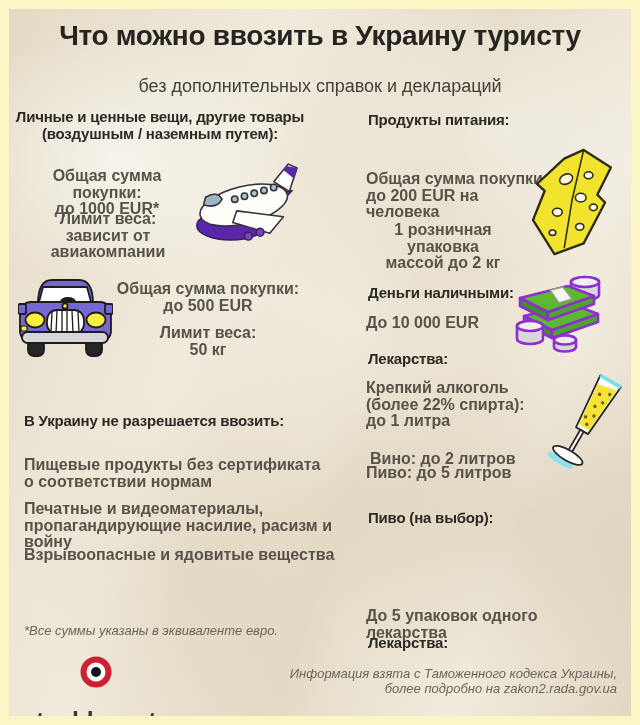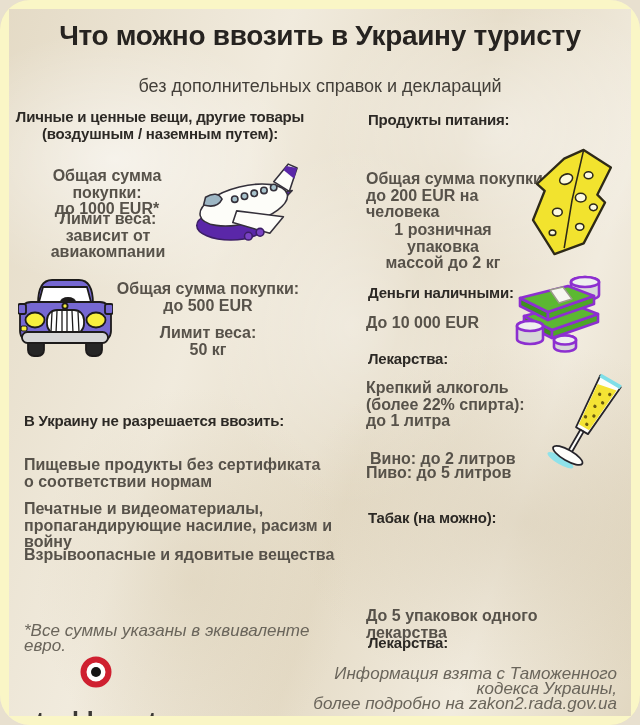--- a/index.html
+++ b/index.html
@@ -8,30 +8,29 @@
     position:relative;width:640px;height:725px;overflow:hidden;
     font-family:"Liberation Sans","DejaVu Sans",sans-serif;
     background-color:#ece4d2;
     background-image:
       radial-gradient(ellipse 280px 200px at 18% 22%, rgba(255,255,255,0.55), transparent 65%),
       radial-gradient(ellipse 300px 240px at 78% 18%, rgba(255,255,255,0.4), transparent 60%),
       radial-gradient(ellipse 380px 300px at 82% 72%, rgba(198,182,150,0.35), transparent 60%),
       radial-gradient(ellipse 260px 320px at 30% 80%, rgba(205,190,158,0.3), transparent 60%),
       radial-gradient(ellipse 240px 300px at 55% 45%, rgba(255,255,255,0.35), transparent 60%),
       linear-gradient(108deg, rgba(203,188,158,0.25) 0%, rgba(255,255,255,0.25) 34%, rgba(203,188,158,0.22) 58%, rgba(255,255,255,0.28) 78%, rgba(198,182,148,0.3) 100%);
-    border-radius: 30px;
   }
   .frame{position:absolute;inset:0;border:9px solid #faf6c6;pointer-events:none;z-index:50;}
   .abs{position:absolute;}
   .title{font-size:28px;font-weight:bold;color:#262320;letter-spacing:-0.3px;line-height:32px;}
   .subtitle{font-size:18px;color:#433f39;line-height:22px;}
   .h{font-size:15px;font-weight:bold;color:#2c2925;letter-spacing:-0.2px;line-height:17px;white-space:pre-line;}
   .b{font-size:16px;color:#57524a;line-height:16.5px;white-space:pre-line;font-weight:bold;}
   .c{text-align:center;}
-  .i{font-style:italic;font-size:17px;color:#6a655b;white-space:pre-line;line-height:15px;}
+  .i{font-style:italic;font-size:13px;color:#6a655b;white-space:pre-line;line-height:15px;}
   .logo{display:flex;align-items:center;gap:18px;flex-direction:column;}
   .logo-text{font-size:25px;font-weight:bold;color:#3b3936;letter-spacing:-0.5px;}
 </style>
 </head>
 <body>
 
 <div class="page">
   <div class="frame"></div>
 
   <div class="abs title c" style="left:0;top:20px;width:640px;">Что можно ввозить в Украину туристу</div>
@@ -167,20 +166,20 @@
       <circle cx="42" cy="34" r="1.7" fill="#6b5c10" stroke="none"></circle>
       <circle cx="46" cy="43" r="1.7" fill="#6b5c10" stroke="none"></circle>
       <circle cx="39" cy="48" r="1.7" fill="#6b5c10" stroke="none"></circle>
       <circle cx="44" cy="54" r="1.7" fill="#6b5c10" stroke="none"></circle>
       <circle cx="49" cy="16" r="1.7" fill="#6b5c10" stroke="none"></circle>
       <rect x="41" y="62" width="4" height="26" fill="#fefefb"></rect>
       <ellipse cx="43" cy="91" rx="17" ry="5.5" fill="#fefefb"></ellipse>
     </g>
   </svg>
 
-  <div class="abs h" style="left:368px;top:509px;width:250px;">Табак (на можно):</div>
+  <div class="abs h" style="left:368px;top:509px;width:250px;">Пиво (на выбор):</div>
 
   <div class="abs h" style="left:368px;top:602px;width:250px;margin-top:32px;">Лекарства:</div>
   <div class="abs b" style="left:366px;top:608px;width:250px;">До 5 упаковок одного лекарства</div>
 
   <div class="abs i" style="left:280px;top:666px;width:337px;text-align:right;">Информация взята с Таможенного кодекса Украины,
 более подробно на zakon2.rada.gov.ua</div>
 </div>
 
 </body></html>

